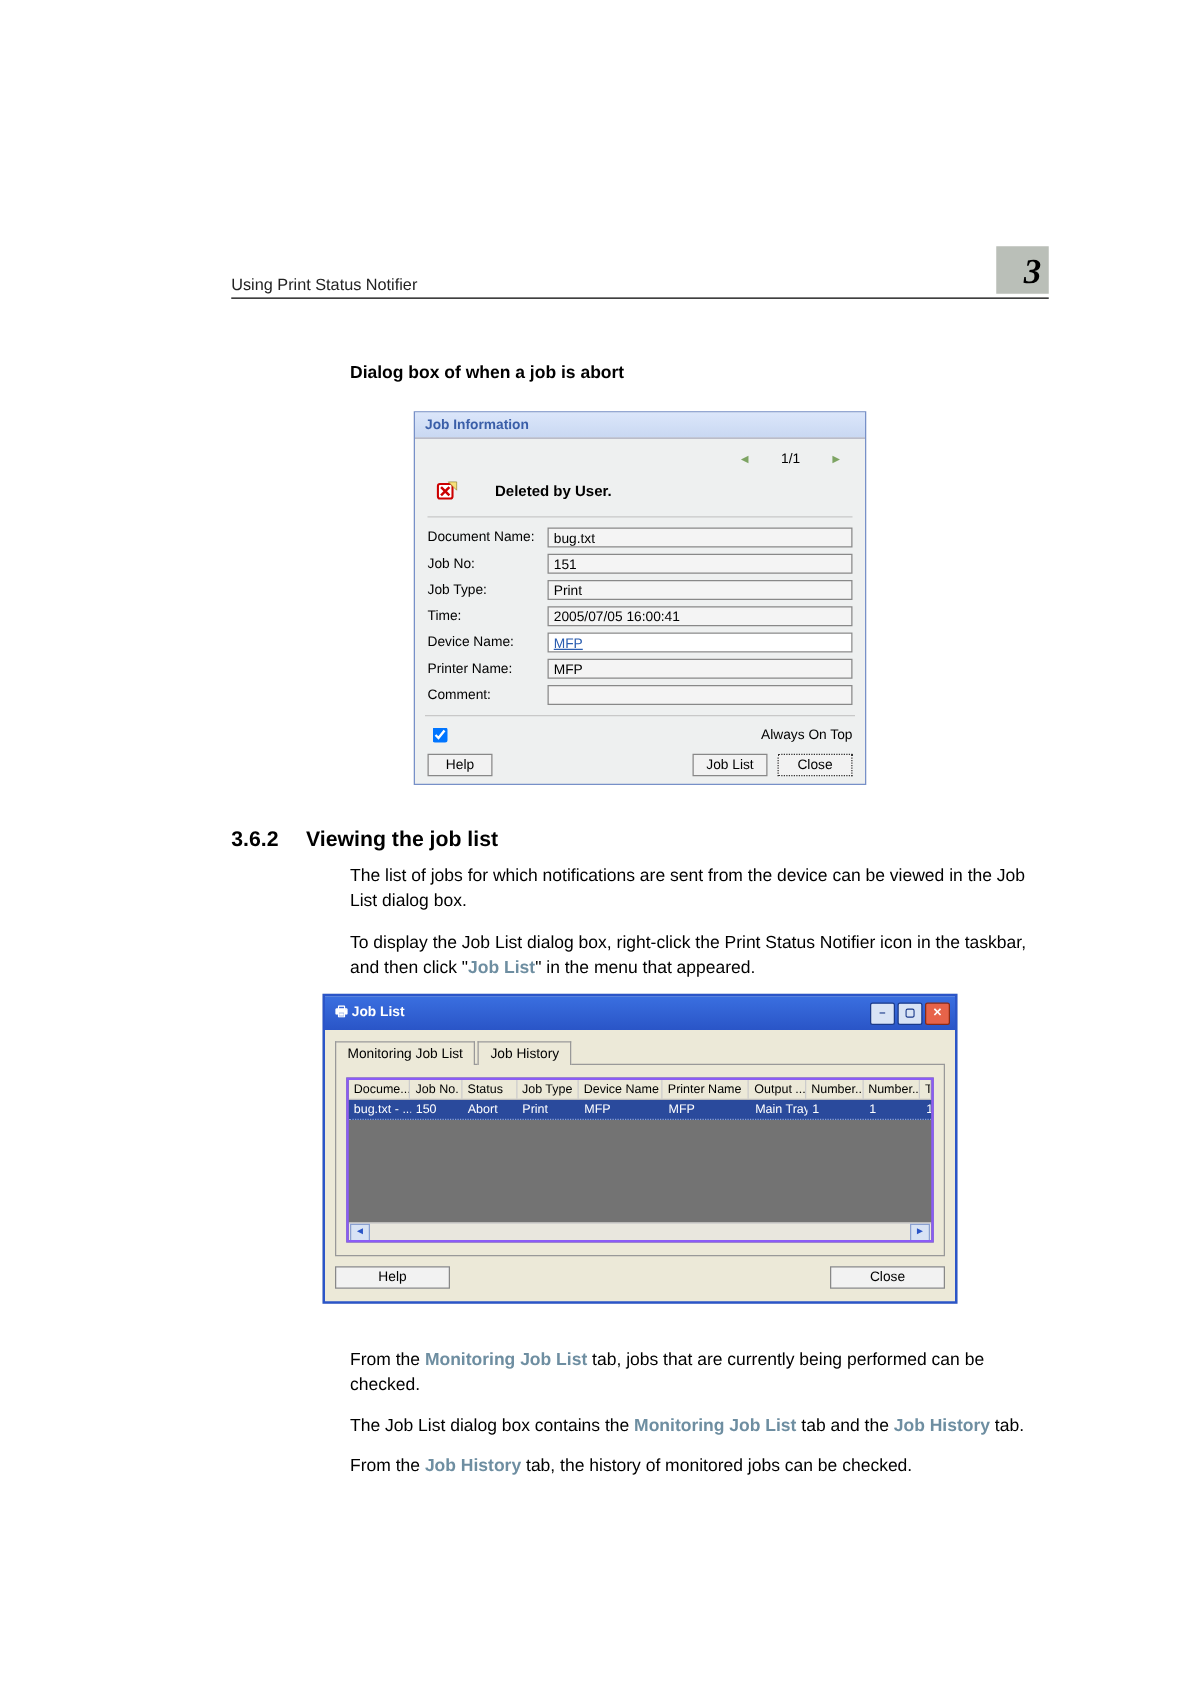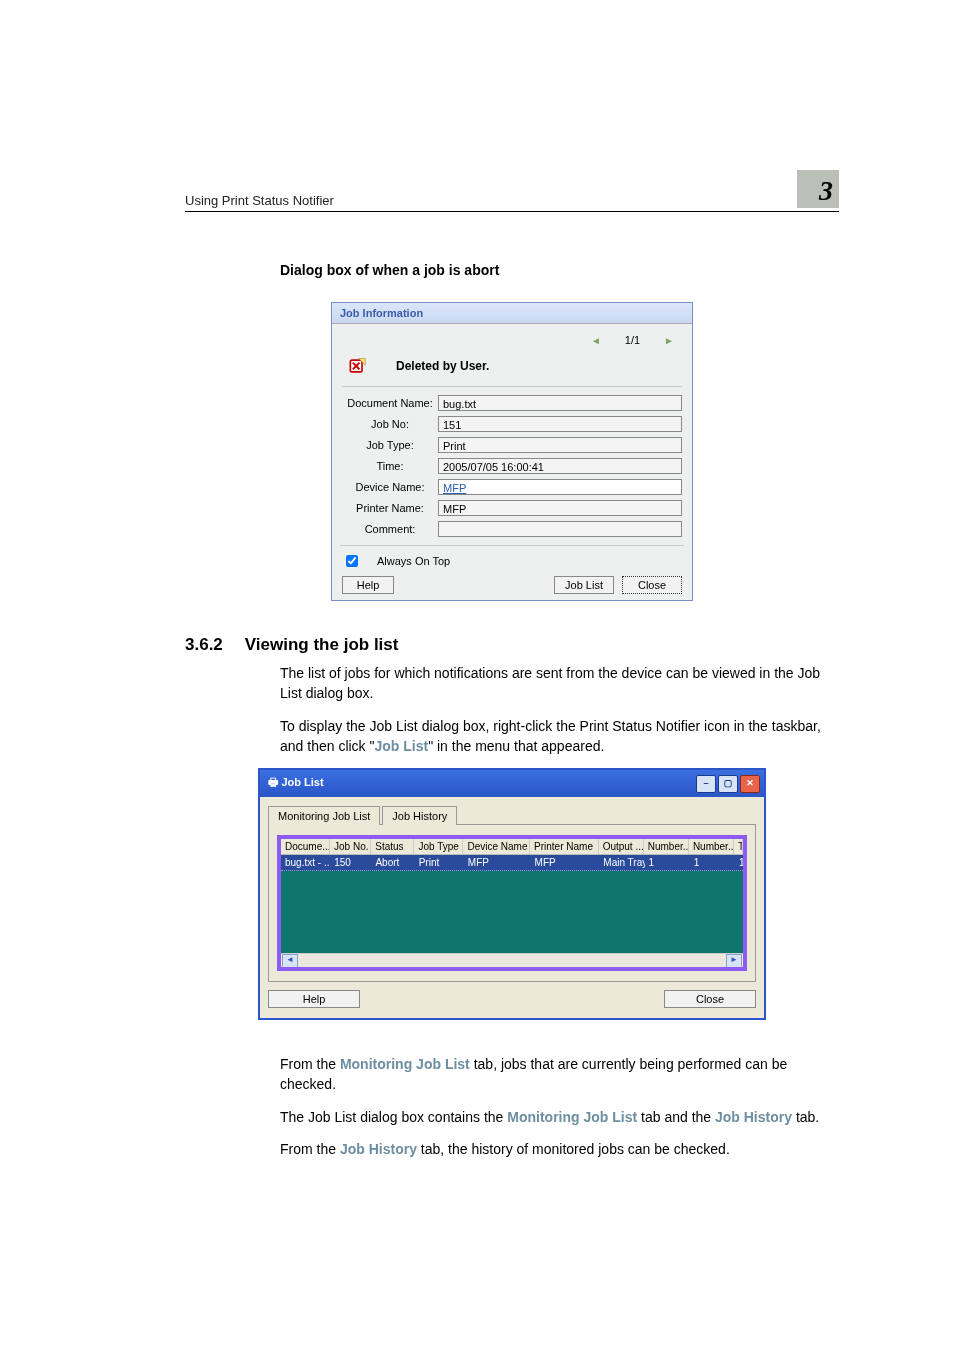--- a/index.html
+++ b/index.html
@@ -16,20 +16,21 @@
     position: relative;
     min-height: 1350px;
   }
   .run-head {
     display: flex;
     align-items: flex-end;
     justify-content: space-between;
     border-bottom: 1px solid #000;
     padding-bottom: 3px;
     margin-bottom: 50px;
+    margin-top: 27px;
   }
   .run-head-text {
     font-size: 13px;
     color: #222;
   }
   .chapbox {
     display: inline-block;
     background: #babfb8;
     width: 42px;
     height: 38px;
@@ -91,34 +92,34 @@
     padding: 4px 0 10px 4px;
     margin-bottom: 8px;
   }
   .status-icon {
     width: 22px; height: 20px;
     display: flex; align-items: center; justify-content: center;
   }
   .status-icon svg { width: 20px; height: 20px; }
   .status-text { font-weight: bold; font-size: 12px; }
   .ji-row { display: flex; align-items: center; margin: 5px 0; }
-  .ji-label { width: 96px; font-size: 11px; text-align: center; }
+  .ji-label { width: 96px; font-size: 11px; }
   .ji-field {
     flex: 1;
     border: 1px solid #888;
     background: #f4f4f4;
     height: 16px;
     line-height: 16px;
     padding: 0 4px;
     font-size: 11px;
     box-sizing: border-box;
   }
   .ji-field.link { color: #2a5db0; text-decoration: underline; background: #fff; }
   .ji-sep { border-top: 1px solid #c8c8c8; margin: 8px -2px 6px -2px; }
-  .ji-check { display: flex; align-items: center; gap: 16px; font-size: 11px; }
+  .ji-check { display: flex; align-items: center; gap: 16px; font-size: 11px; justify-content: space-between; }
   .ji-check input { width: 12px; height: 12px; }
   .btn {
     border: 1px solid #888;
     background: #f2f2f2;
     font-size: 11px;
     padding: 2px 10px;
     min-width: 60px;
     text-align: center;
     box-sizing: border-box;
   }
@@ -183,22 +184,22 @@
     position: relative;
     top: 1px;
   }
   .jl-tab.active { background: #ece9d8; z-index: 2; }
   .jl-tabpane {
     border: 1px solid #999;
     background: #ece9d8;
     padding: 10px 8px;
   }
   .jl-table-wrap {
-    background: #0f766e;
-    border: 4px solid #8b5cf6;
+    background: #737373;
+    border: 2px solid #8b5cf6;
     height: 128px;
     position: relative;
     overflow: hidden;
   }
   .jl-headrow {
     display: flex;
     background: #ece9d8;
     border-bottom: 1px solid #bbb;
   }
   .jl-col {

